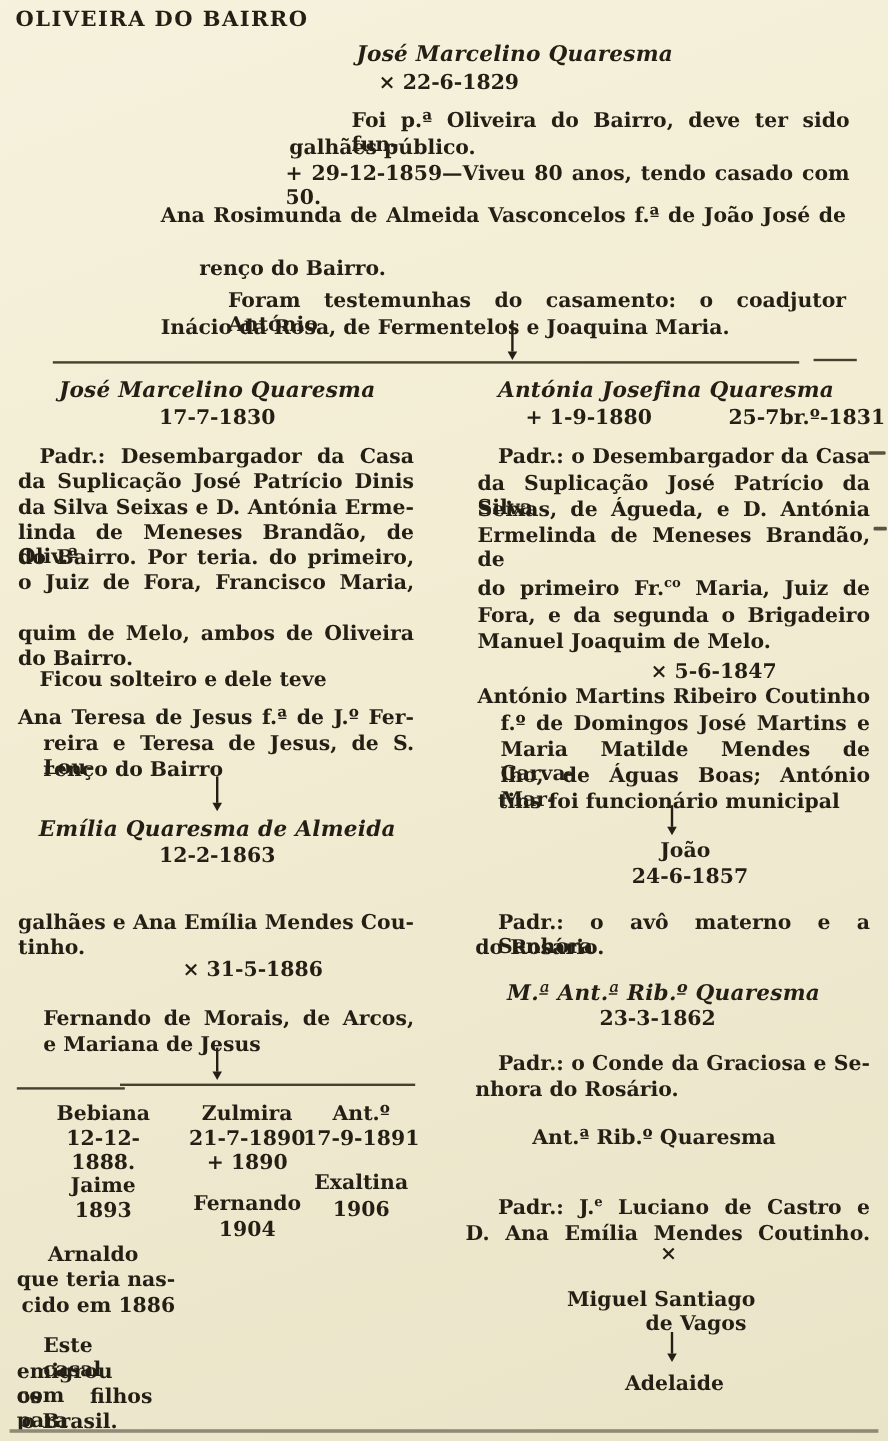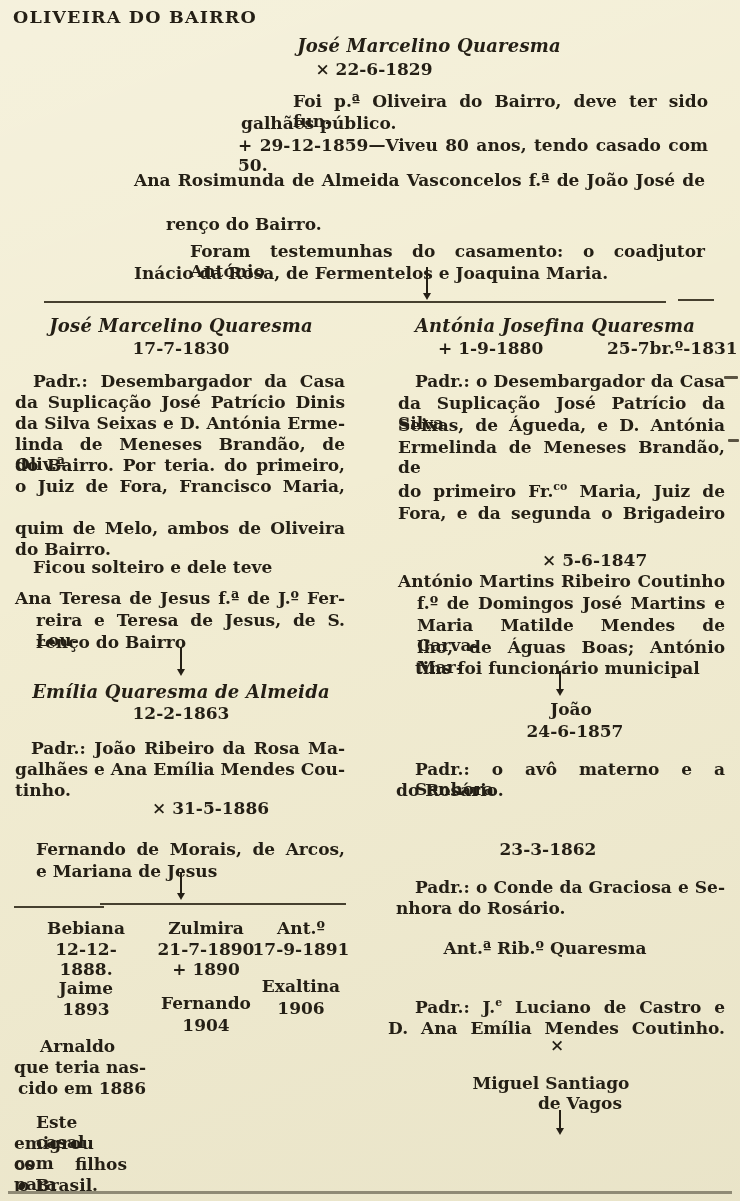--- a/index.html
+++ b/index.html
@@ -83,21 +83,20 @@
   <div class="t" style="left:36px;top:633px">renço do Bairro</div>
 
   <div class="arrow" style="left:181px;top:647px">
     <div class="shaft" style="height:22px"></div>
       <div class="tip"></div>
   </div>
 
   <div class="t c name" style="left:16px;top:682px;width:330px">Emília Quaresma de Almeida</div>
   <div class="t c" style="left:16px;top:704px;width:330px">12-2-1863</div>
 
-  <div class="t j" style="left:31px;top:739px;width:314px">Padr.: João Ribeiro da Rosa Ma-</div>
   <div class="t j" style="left:15px;top:760px;width:330px">galhães e Ana Emília Mendes Cou-</div>
   <div class="t" style="left:15px;top:781px">tinho.</div>
 
   <div class="t" style="left:152px;top:799px">× 31-5-1886</div>
 
   <div class="t j" style="left:36px;top:840px;width:309px">Fernando de Morais, de Arcos,</div>
   <div class="t" style="left:36px;top:862px">e Mariana de Jesus</div>
 
   <div class="arrow" style="left:181px;top:873px">
     <div class="shaft" style="height:20px"></div>
@@ -135,20 +134,21 @@
   <div class="t c name" style="left:390px;top:316px;width:330px">Antónia Josefina Quaresma</div>
   <div class="t" style="left:438px;top:339px">+ 1-9-1880</div>
   <div class="t" style="left:607px;top:339px">25-7br.º-1831</div>
 
   <div class="t j" style="left:415px;top:372px;width:310px">Padr.: o Desembargador da Casa</div>
   <div class="t j" style="left:398px;top:394px;width:327px">da Suplicação José Patrício da Silva</div>
   <div class="t j" style="left:398px;top:416px;width:327px">Seixas, de Águeda, e D. Antónia</div>
   <div class="t j" style="left:398px;top:438px;width:327px">Ermelinda de Meneses Brandão, de</div>
   <div class="t j" style="left:398px;top:482px;width:327px"><span>do primeiro Fr.</span><sup class="s">co</sup><span> Maria, Juiz de</span></div>
   <div class="t j" style="left:398px;top:504px;width:327px">Fora, e da segunda o Brigadeiro</div>
+  <div class="t" style="left:398px;top:526px">Manuel Joaquim de Melo.</div>
 
   <div class="mark" style="left:724px;top:376px;width:14px"></div>
   <div class="mark" style="left:728px;top:439px;width:11px"></div>
 
   <div class="t" style="left:542px;top:551px">× 5-6-1847</div>
 
   <div class="t j" style="left:398px;top:572px;width:327px">António Martins Ribeiro Coutinho</div>
   <div class="t j" style="left:417px;top:594px;width:308px">f.º de Domingos José Martins e</div>
   <div class="t j" style="left:417px;top:616px;width:308px">Maria Matilde Mendes de Carva-</div>
   <div class="t j" style="left:417px;top:638px;width:308px">lho, de Águas Boas; António Mar-</div>
@@ -158,36 +158,38 @@
     <div class="shaft" style="height:18px"></div>
       <div class="tip"></div>
   </div>
 
   <div class="t c" style="left:406px;top:700px;width:330px">João</div>
   <div class="t c" style="left:410px;top:722px;width:330px">24-6-1857</div>
 
   <div class="t j" style="left:415px;top:760px;width:310px">Padr.: o avô materno e a Senhora</div>
   <div class="t" style="left:396px;top:781px">do Rosário.</div>
 
+  <div class="t c name" style="left:388px;top:818px;width:330px">M.ª Ant.ª Rib.º Quaresma</div>
   <div class="t c" style="left:383px;top:840px;width:330px">23-3-1862</div>
 
   <div class="t j" style="left:415px;top:878px;width:310px">Padr.: o Conde da Graciosa e Se-</div>
   <div class="t" style="left:396px;top:899px">nhora do Rosário.</div>
 
   <div class="t c" style="left:380px;top:939px;width:330px">Ant.ª Rib.º Quaresma</div>
 
   <div class="t j" style="left:415px;top:998px;width:310px"><span>Padr.: J.</span><sup class="s">e</sup><span> Luciano de Castro e</span></div>
   <div class="t j" style="left:388px;top:1019px;width:337px">D. Ana Emília Mendes Coutinho.</div>
 
   <div class="t" style="left:550px;top:1036px">×</div>
 
   <div class="t c" style="left:386px;top:1074px;width:330px">Miguel Santiago</div>
   <div class="t c" style="left:415px;top:1094px;width:330px">de Vagos</div>
 
   <div class="arrow" style="left:560px;top:1110px">
     <div class="shaft" style="height:18px"></div>
       <div class="tip"></div>
   </div>
 
+  <div class="t c" style="left:397px;top:1144px;width:330px">Adelaide</div>
 
   <div class="rule" style="left:8px;top:1191px;width:724px;background:#8f8a75;height:2.5px"></div>
 
 </div>
 
 </body></html>

